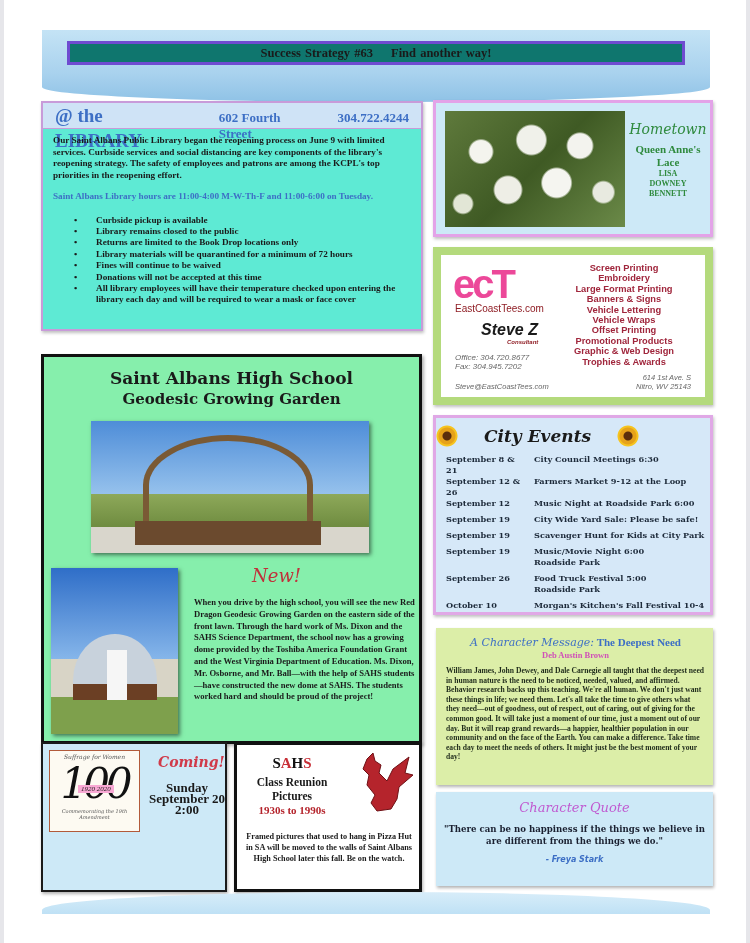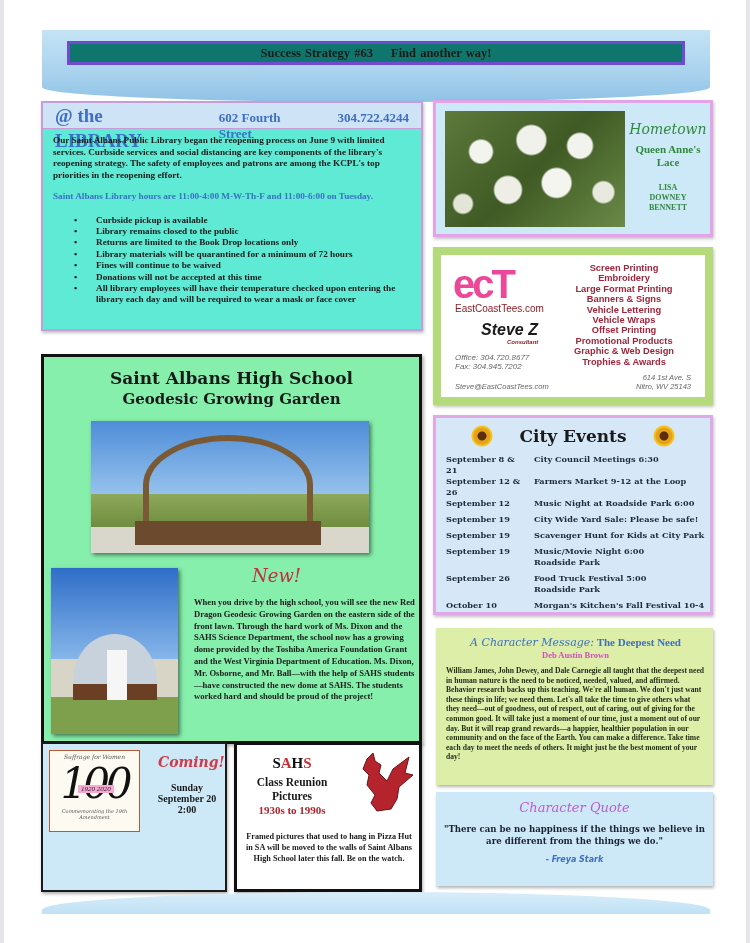--- a/index.html
+++ b/index.html
@@ -67,21 +67,21 @@
       radial-gradient(circle at 62% 62%, #f5f5f0 0 14px, transparent 16px),
       radial-gradient(circle at 88% 70%, #e8eae0 0 10px, transparent 12px),
       radial-gradient(circle at 10% 80%, #e2e6d6 0 9px, transparent 11px),
       linear-gradient(135deg, #5f7a3c, #3f5a24 50%, #6b8a48);
   }
   .hometown-text {
     position: absolute; left: 192px; top: 18px; width: 80px; text-align: center; color: #2f8a3e;
   }
   .hometown-script { font-family: "DejaVu Serif", serif; font-style: italic; font-size: 14px; }
   .hometown-name { font-weight: bold; font-size: 11px; line-height: 13px; margin-top: 6px; }
-  .hometown-author { font-weight: bold; font-size: 8px; line-height: 10px; margin-top: 14px; }
+  .hometown-author { font-weight: bold; font-size: 8px; line-height: 10px; }
 
   
   .ect {
     position: absolute; left: 433px; top: 247px; width: 280px; height: 158px;
     background: #b4da7c; box-sizing: border-box; padding: 8px;
     box-shadow: 1px 2px 3px rgba(0,0,0,0.25);
   }
   .ect-inner { position: relative; background: #fff; width: 100%; height: 100%; }
   .ect-logo {
     position: absolute; left: 12px; top: 10px; font-family: "Liberation Sans", sans-serif;
@@ -97,21 +97,21 @@
     font-family: "Liberation Sans", sans-serif; font-weight: bold; font-size: 9.3px; line-height: 10.4px; color: #a0263c;
   }
   .ect-address { position: absolute; right: 14px; top: 118px; text-align: right; font-family: "Liberation Sans", sans-serif; font-style: italic; font-size: 7.5px; color: #666; line-height: 9px; }
 
   
   .events {
     position: absolute; left: 433px; top: 415px; width: 280px; height: 200px;
     background: #d6e8f8; border: 3px solid #e0a8e6; box-sizing: border-box;
     box-shadow: 1px 2px 3px rgba(0,0,0,0.25);
   }
-  .events-head { display: flex; align-items: center; justify-content: center; height: 36px; }
+  .events-head { display: flex; align-items: center; height: 36px; font-style: italic; }
   .events-title { font-family: "DejaVu Serif", serif; font-weight: bold; font-size: 17px; margin: 0 26px; }
   .sunflower {
     width: 22px; height: 22px; border-radius: 50%;
     background: radial-gradient(circle, #5a2e0c 0 4px, #e6a21a 5px 8px, #f6c41f 9px 10px, transparent 11px);
   }
   .events-table { width: 100%; border-collapse: collapse; font-family: "DejaVu Serif", serif; font-weight: bold; font-size: 8.2px; color: #1d2a3a; }
   .events-table td { padding: 0 0 0 10px; vertical-align: top; line-height: 11px; height: 16px; }
   .events-table td.date { width: 78px; }
 
   
@@ -182,21 +182,21 @@
   }
   .suffrage-logo {
     position: absolute; left: 6px; top: 6px; width: 91px; height: 82px; background: #fdfaf2;
     border: 1px solid #b25a3a; box-sizing: border-box; text-align: center; overflow: hidden;
   }
   .suffrage-logo .top { font-family: "DejaVu Serif", serif; font-style: italic; font-size: 6px; color: #555; margin-top: 2px; }
   .suffrage-logo .big { font-family: "DejaVu Serif", serif; font-style: italic; font-size: 42px; line-height: 48px; color: #111; letter-spacing: -4px; }
   .suffrage-logo .bot { font-family: "DejaVu Serif", serif; font-style: italic; font-size: 5px; color: #555; }
   .suffrage-logo .years { position: absolute; left: 28px; top: 34px; background: #f9a8d4; font-size: 7px; padding: 0 3px; font-style: italic; }
   .suffrage-coming { position: absolute; left: 115px; top: 10px; font-family: "DejaVu Serif", serif; font-style: italic; font-weight: bold; color: #d03a4a; font-size: 14px; }
-  .suffrage-when { position: absolute; left: 104px; top: 38px; width: 80px; text-align: center; font-weight: bold; font-size: 10px; line-height: 11px; }
+  .suffrage-when { position: absolute; left: 104px; top: 38px; width: 80px; text-align: center; font-weight: bold; font-size: 13px; line-height: 11px; }
   .suffrage-body { position: absolute; left: 4px; top: 106px; width: 176px; text-align: center; font-weight: bold; font-size: 8.6px; line-height: 11.5px; }
 
   
   .reunion {
     position: absolute; left: 234px; top: 742px; width: 188px; height: 150px;
     background: #fff; border: 3px solid #111; box-sizing: border-box;
     box-shadow: 1px 2px 3px rgba(0,0,0,0.3);
   }
   .reunion-title { position: absolute; left: 10px; top: 10px; width: 90px; text-align: center; font-weight: bold; font-size: 15px; }
   .reunion-title .s { color: #111; } .reunion-title .a { color: #c83038; }

